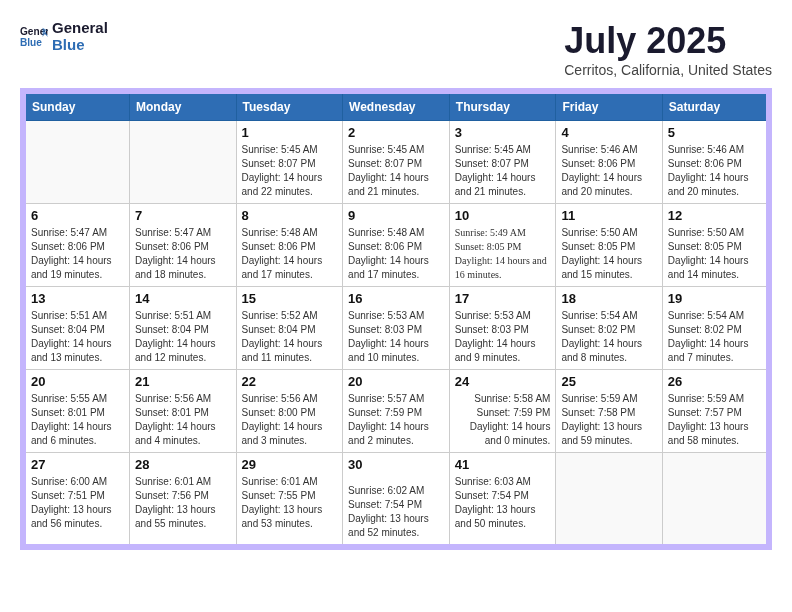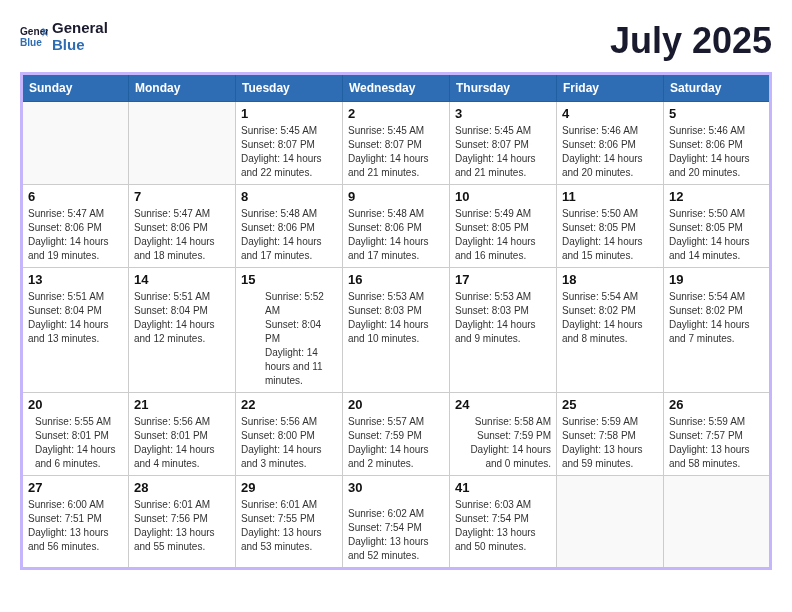--- a/index.html
+++ b/index.html
@@ -32,21 +32,21 @@
       font-weight: bold;
       color: #1a1a2e;
     }
     .location {
       font-size: 14px;
       color: #444;
     }
     .calendar {
       width: 100%;
       border-collapse: collapse;
-      border: 3px solid #c4b5fd;
+      border: 6px solid #c4b5fd;
     }
     .calendar th {
       background: #2e6db4;
       color: #fff;
       font-size: 12px;
       font-weight: bold;
       padding: 6px 6px;
       text-align: left;
       border: 1px solid #2060a0;
     }
@@ -89,20 +89,21 @@
       <polygon points="32,10 36,18 32,14" fill="#2e6db4"></polygon>
       <polygon points="29,6 36,10 32,10 32,14 29,18" fill="#2e6db4" opacity="0.7"></polygon>
     </svg>
     <div>
       <div style="font-size:15px;font-weight:bold;color:#1a1a2e;line-height:1.1;">General</div>
       <div style="font-size:15px;font-weight:bold;color:#2e6db4;line-height:1.1;">Blue</div>
     </div>
   </div>
   <div class="title-block">
     <div class="month-year">July 2025</div>
+    <div class="location">Cerritos, California, United States</div>
   </div>
 </div>
 
 <table class="calendar">
   <thead>
     <tr>
     <th>Sunday</th>
         <th>Monday</th>
         <th>Tuesday</th>
         <th>Wednesday</th>
@@ -166,21 +167,21 @@
 Daylight: 14 hours and 17 minutes.</div>
         </td>
         <td>
           <div class="day-num">9</div>
           <div class="day-detail" style="white-space: pre-line;">Sunrise: 5:48 AM
 Sunset: 8:06 PM
 Daylight: 14 hours and 17 minutes.</div>
         </td>
         <td>
           <div class="day-num">10</div>
-          <div class="day-detail" style="white-space: pre-line;">Sunrise: 5:49 AM
+          <div class="day-detail" style="white-space: pre-line; font-family: Liberation Serif, serif;">Sunrise: 5:49 AM
 Sunset: 8:05 PM
 Daylight: 14 hours and 16 minutes.</div>
         </td>
         <td>
           <div class="day-num">11</div>
           <div class="day-detail" style="white-space: pre-line;">Sunrise: 5:50 AM
 Sunset: 8:05 PM
 Daylight: 14 hours and 15 minutes.</div>
         </td>
         <td>
@@ -198,21 +199,21 @@
 Daylight: 14 hours and 13 minutes.</div>
         </td>
         <td>
           <div class="day-num">14</div>
           <div class="day-detail" style="white-space: pre-line;">Sunrise: 5:51 AM
 Sunset: 8:04 PM
 Daylight: 14 hours and 12 minutes.</div>
         </td>
         <td>
           <div class="day-num">15</div>
-          <div class="day-detail" style="white-space: pre-line; margin-left: 24px;">Sunrise: 5:52 AM
+          <div class="day-detail" style="white-space: pre-line;">Sunrise: 5:52 AM
 Sunset: 8:04 PM
 Daylight: 14 hours and 11 minutes.</div>
         </td>
         <td>
           <div class="day-num">16</div>
           <div class="day-detail" style="white-space: pre-line;">Sunrise: 5:53 AM
 Sunset: 8:03 PM
 Daylight: 14 hours and 10 minutes.</div>
         </td>
         <td>
@@ -230,21 +231,21 @@
         <td>
           <div class="day-num">19</div>
           <div class="day-detail" style="white-space: pre-line;">Sunrise: 5:54 AM
 Sunset: 8:02 PM
 Daylight: 14 hours and 7 minutes.</div>
         </td>
       </tr>
       <tr>
         <td>
           <div class="day-num">20</div>
-          <div class="day-detail" style="white-space: pre-line; margin-left: 7px;">Sunrise: 5:55 AM
+          <div class="day-detail" style="white-space: pre-line;">Sunrise: 5:55 AM
 Sunset: 8:01 PM
 Daylight: 14 hours and 6 minutes.</div>
         </td>
         <td>
           <div class="day-num">21</div>
           <div class="day-detail" style="white-space: pre-line;">Sunrise: 5:56 AM
 Sunset: 8:01 PM
 Daylight: 14 hours and 4 minutes.</div>
         </td>
         <td>

